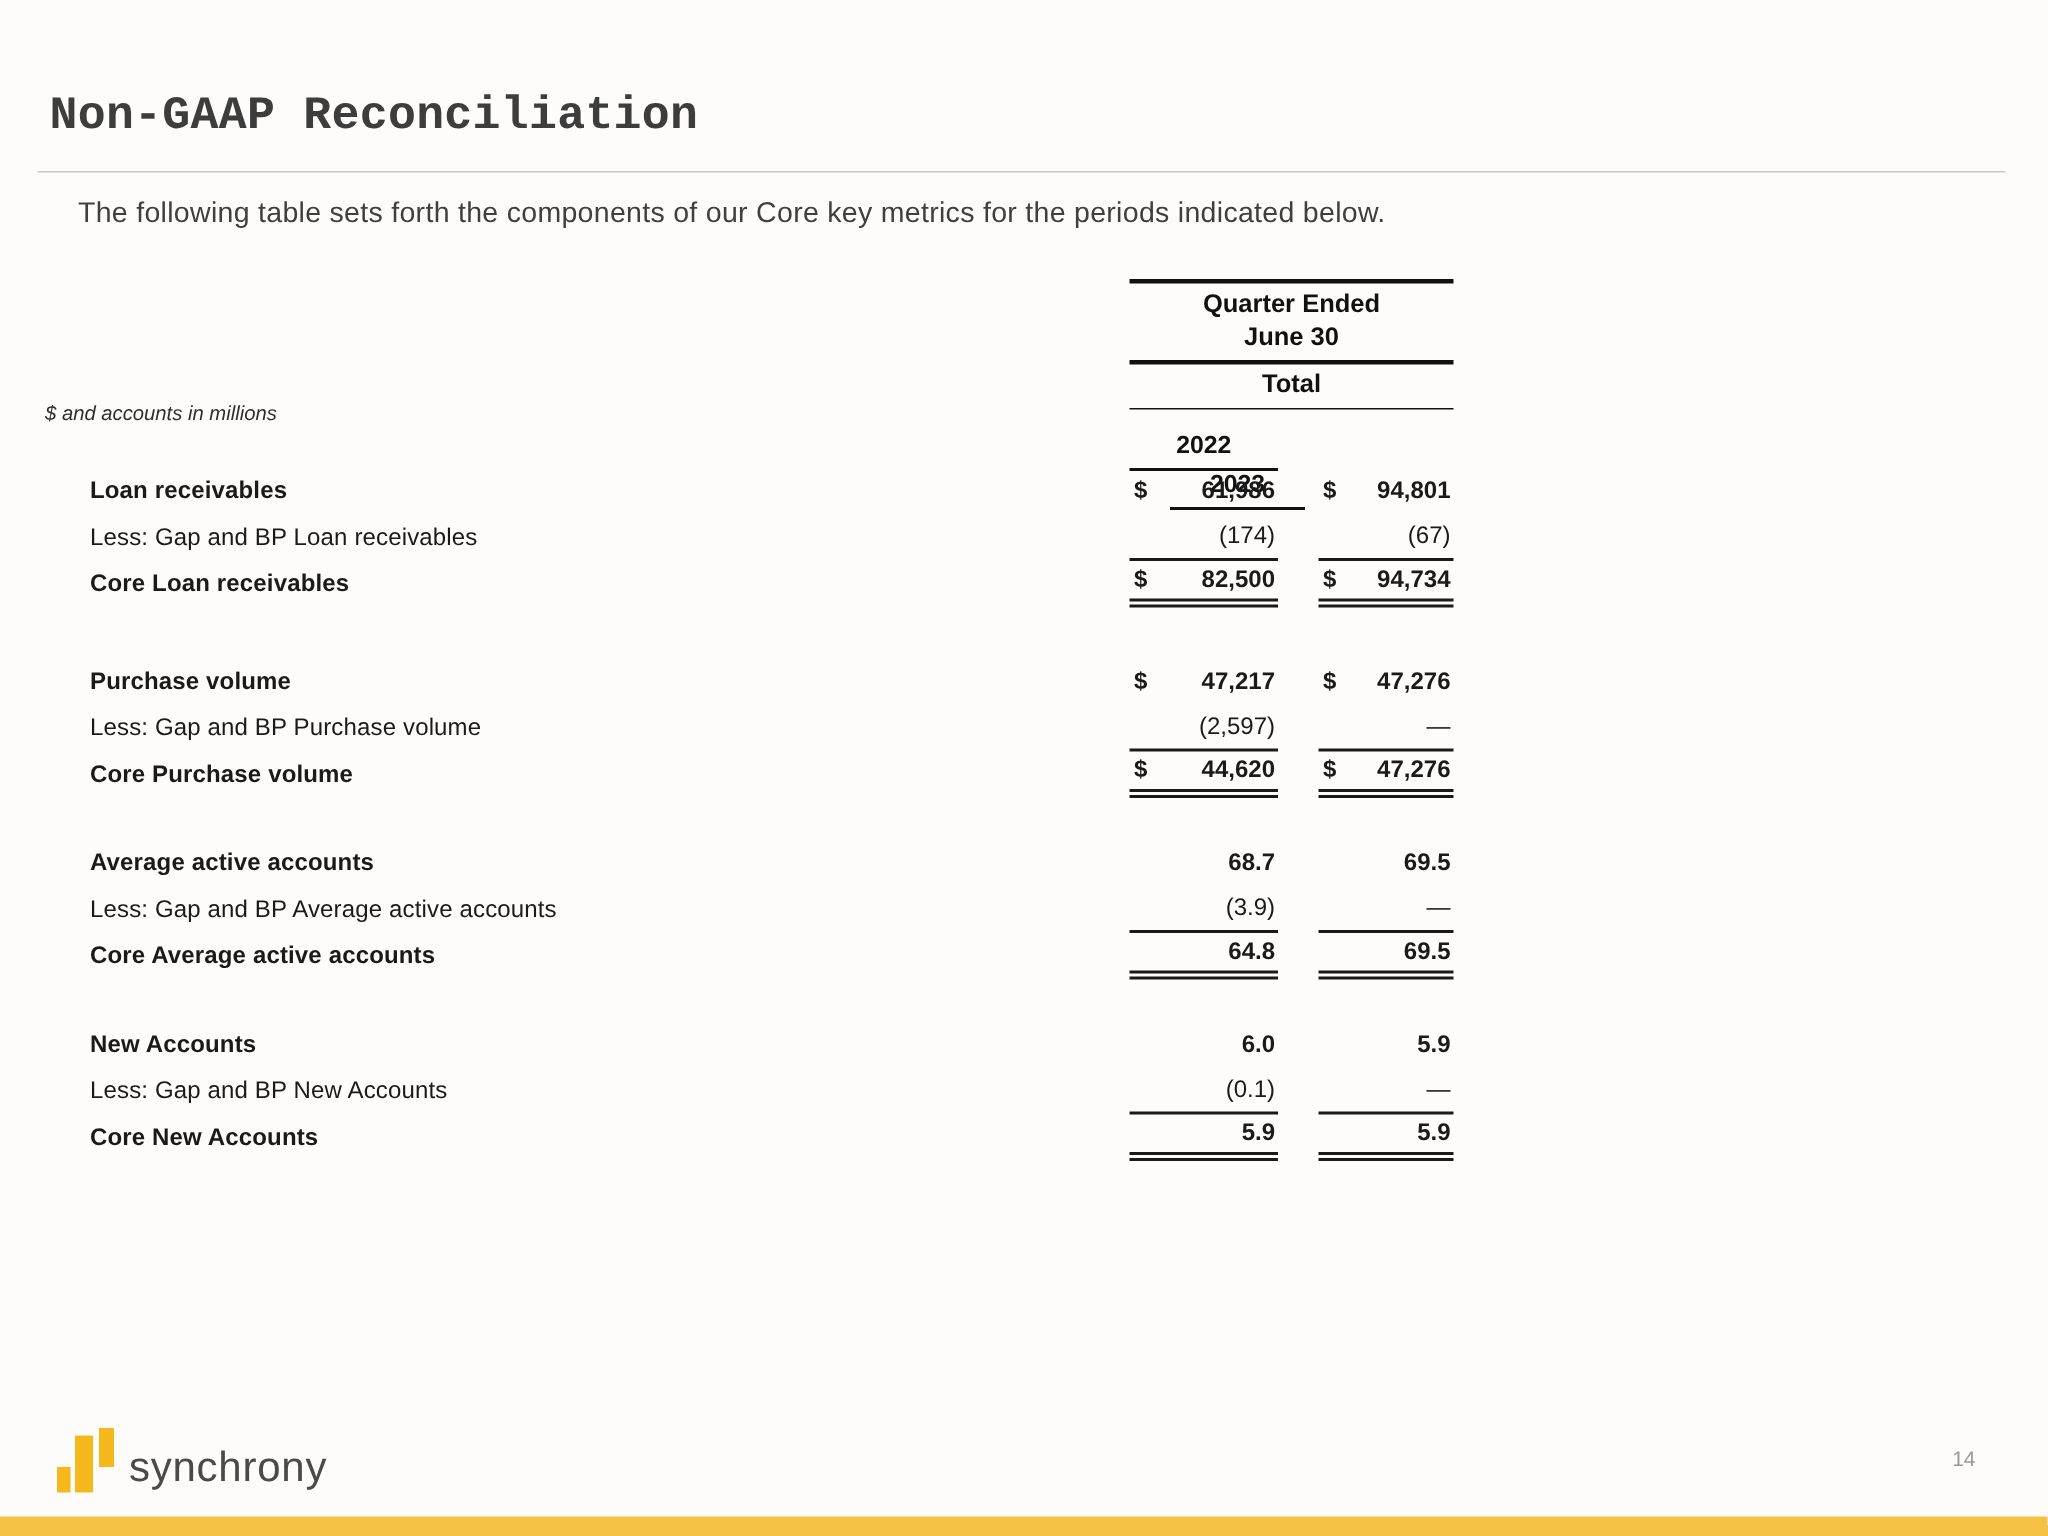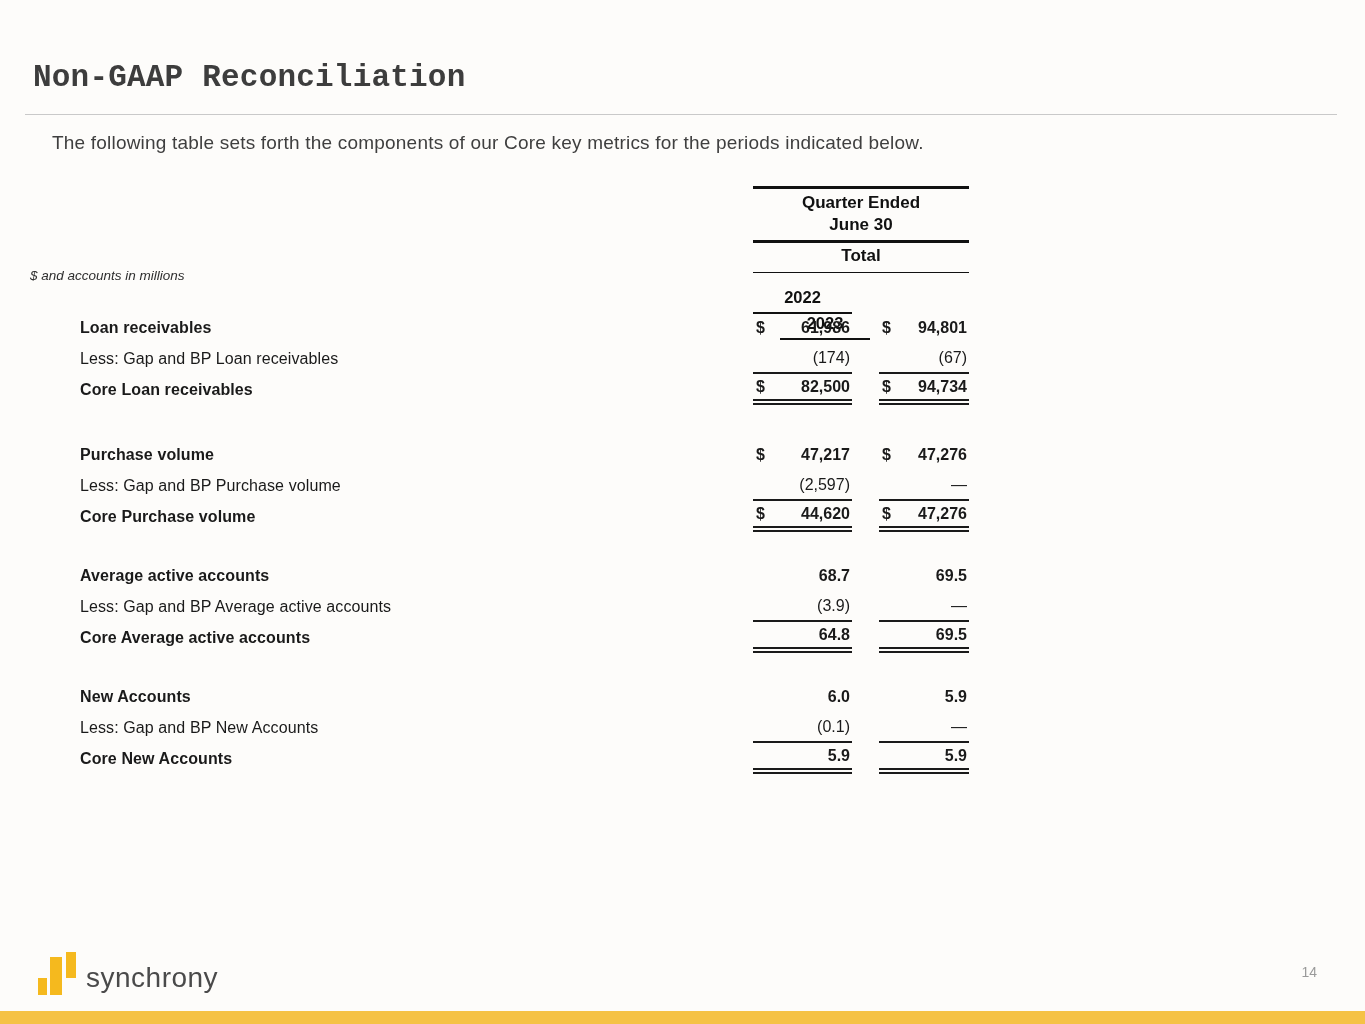--- a/index.html
+++ b/index.html
@@ -55,21 +55,21 @@
     padding-bottom: 5px;
   }
   .year.y2 { width: 90px; margin-left: 27px; }
 
   
   .tbody { position: absolute; left: 0; top: 312px; width: 969px; }
   .group { margin-bottom: 34px; }
   .group:nth-child(n+2) { margin-bottom: 28px; }
   .row { display: flex; align-items: center; height: 31px; }
   .row .lbl {
-    width: 753px; padding-left: 80px;
+    width: 753px; padding-left: 60px;
     font-size: 16px; color: #1a1a1a; letter-spacing: 0.1px;
   }
   .row.metric .lbl, .row.core .lbl { font-weight: 700; }
   .val {
     display: flex; align-items: center; height: 100%;
     font-size: 16px;
   }
   .val.v1 { width: 99px; }
   .val.v2 { width: 90px; margin-left: 27px; }
   .row.metric .val, .row.core .val { font-weight: 700; }

